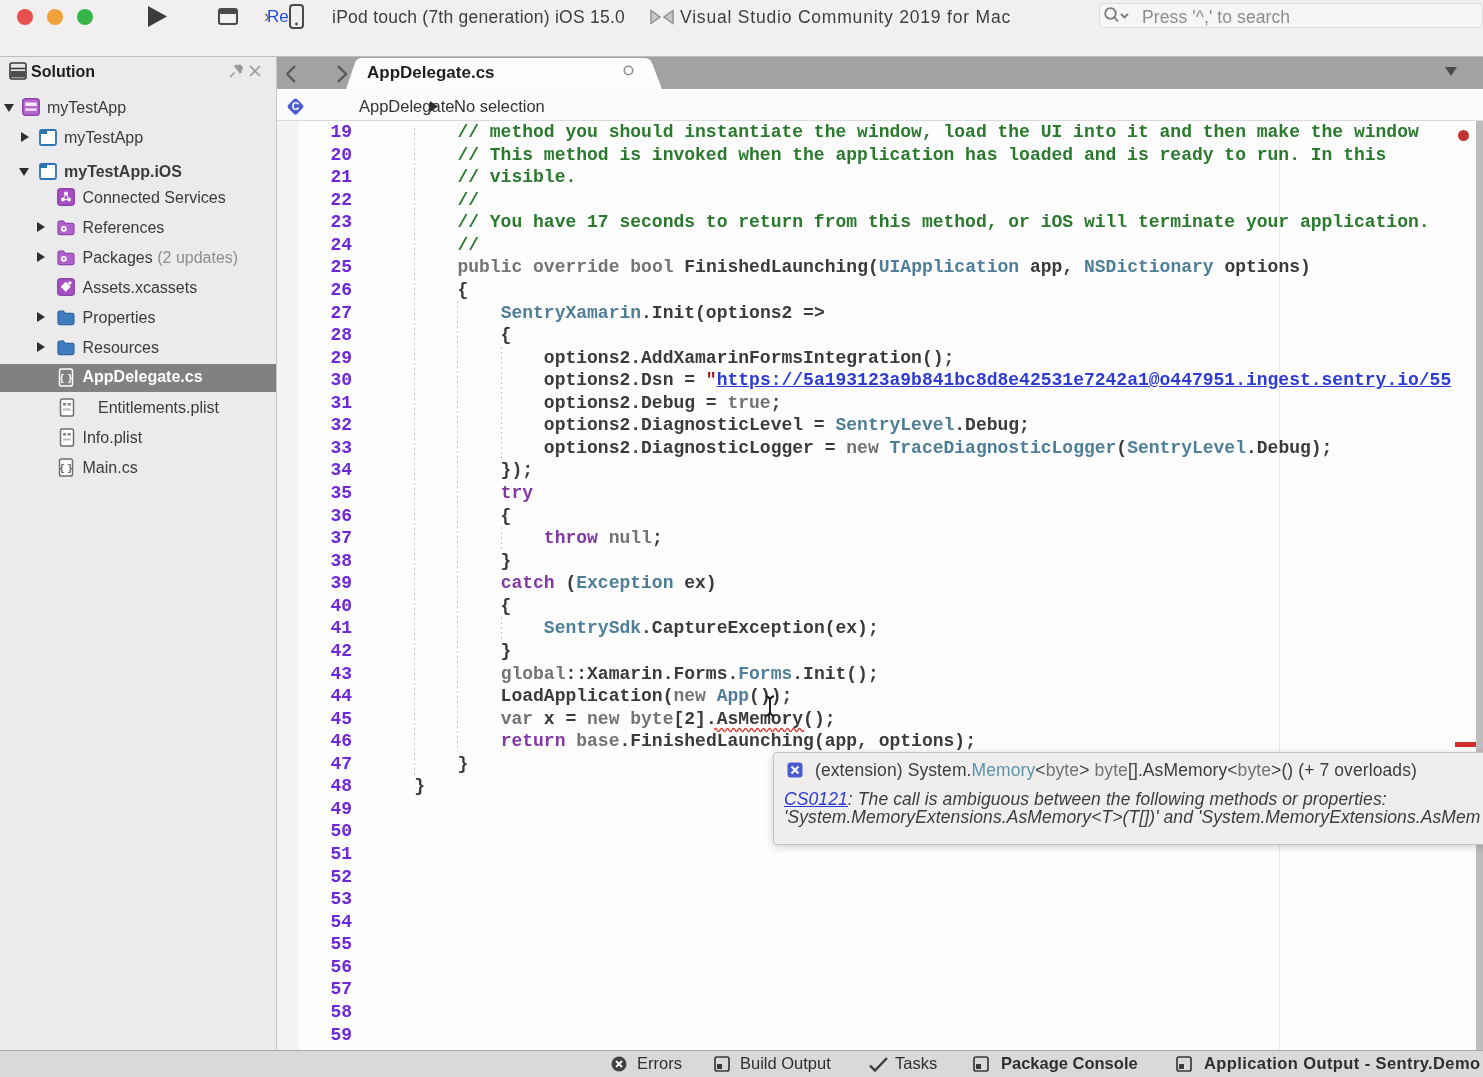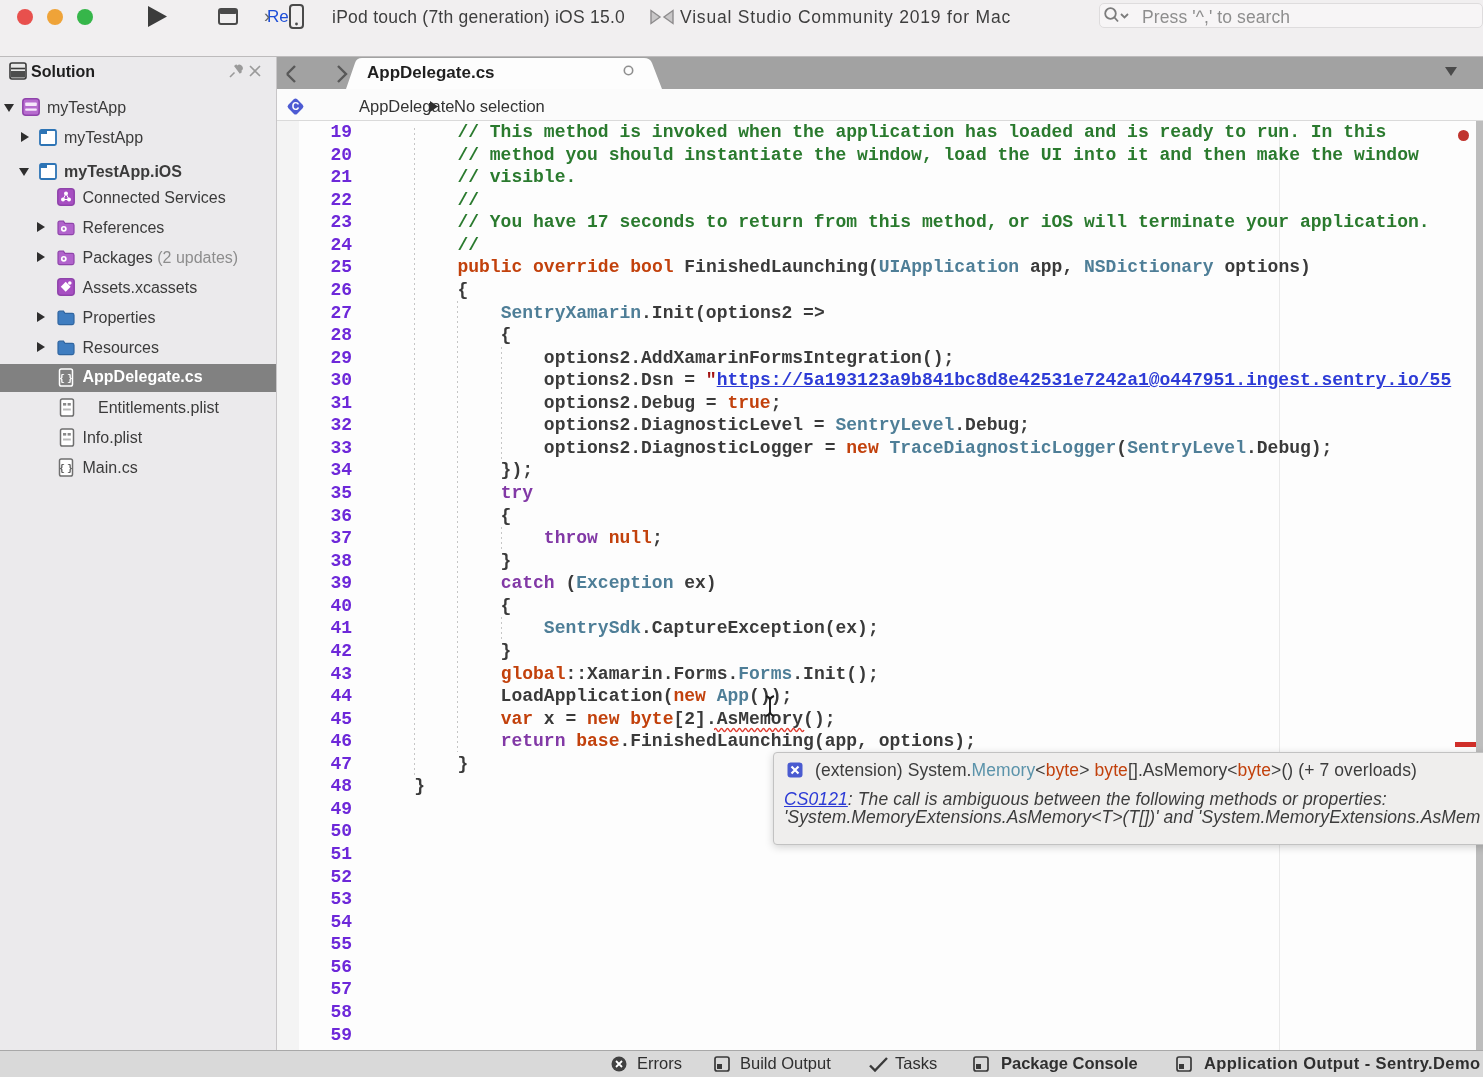--- a/index.html
+++ b/index.html
@@ -29,21 +29,21 @@
   #crumb { left:277px; top:89px; width:1206px; height:32px; background:#fbfbfb; border-bottom:1px solid #dadada; }
 
   
   #editor { left:277px; top:121px; width:1206px; height:929px; background:#fdfdfd; }
   #bpmargin { left:277px; top:121px; width:22px; height:929px; background:#f4f4f4; }
   #ruler { left:1279px; top:121px; width:1px; height:929px; background:#e9e9e9; }
   .mono { font-family:"Liberation Mono", monospace; font-weight:bold; font-size:18px; line-height:22.57px; }
   .mono div { height:22.57px; white-space:pre; }
   #gutter { left:270px; top:121px; width:82px; text-align:right; color:#6d28d9; }
   #code { left:371px; top:121px; color:#3a3a3a; }
-  .k { color:#c2410c; } .c { color:#2a7a2e; } .t { color:#4e7e97; }
+  .k { color:#737373; } .c { color:#2a7a2e; } .t { color:#4e7e97; }
   .p { color:#8239a6; } .s { color:#a31515; }
   .u { color:#2d3bd6; text-decoration:underline; }
   .guide { position:absolute; width:1px; background-image:repeating-linear-gradient(to bottom,#c6c6c6 0,#c6c6c6 2px,transparent 2px,transparent 5px); }
 
   
   #tip { left:773px; top:752px; width:717px; height:93px; background:#efeeed; border:1px solid #c2c2c2; border-radius:4px; box-shadow:0 2px 8px rgba(0,0,0,0.18); z-index:30; font-size:17.5px; letter-spacing:0.1px; color:#3c3c3c; }
 
   
   #bottombar { left:0; top:1050px; width:1483px; height:27px; background:#d9d9d9; border-top:1px solid #a8a8a8; z-index:40; }
   .bitem { position:absolute; top:1054px; font-size:16.5px; color:#2f2f2f; z-index:41; }
@@ -288,22 +288,22 @@
     <div>52</div>
     <div>53</div>
     <div>54</div>
     <div>55</div>
     <div>56</div>
     <div>57</div>
     <div>58</div>
     <div>59</div>
 </div>
 <div id="code" class="abs mono">
+<div><span class="c">        // method you should instantiate the window, load the UI into it and then make the window</span></div>
 <div><span class="c">        // This method is invoked when the application has loaded and is ready to run. In this</span></div>
-<div><span class="c">        // method you should instantiate the window, load the UI into it and then make the window</span></div>
 <div><span class="c">        // visible.</span></div>
 <div><span class="c">        //</span></div>
 <div><span class="c">        // You have 17 seconds to return from this method, or iOS will terminate your application.</span></div>
 <div><span class="c">        //</span></div>
 <div>        <span class="k">public</span> <span class="k">override</span> <span class="k">bool</span> FinishedLaunching(<span class="t">UIApplication</span> app, <span class="t">NSDictionary</span> options)</div>
 <div>        {</div>
 <div>            <span class="t">SentryXamarin</span>.Init(options2 =&gt;</div>
 <div>            {</div>
 <div>                options2.AddXamarinFormsIntegration();</div>
 <div>                options2.Dsn = <span class="s">"</span><span class="u">https://5a193123a9b841bc8d8e42531e7242a1@o447951.ingest.sentry.io/55</span></div>

